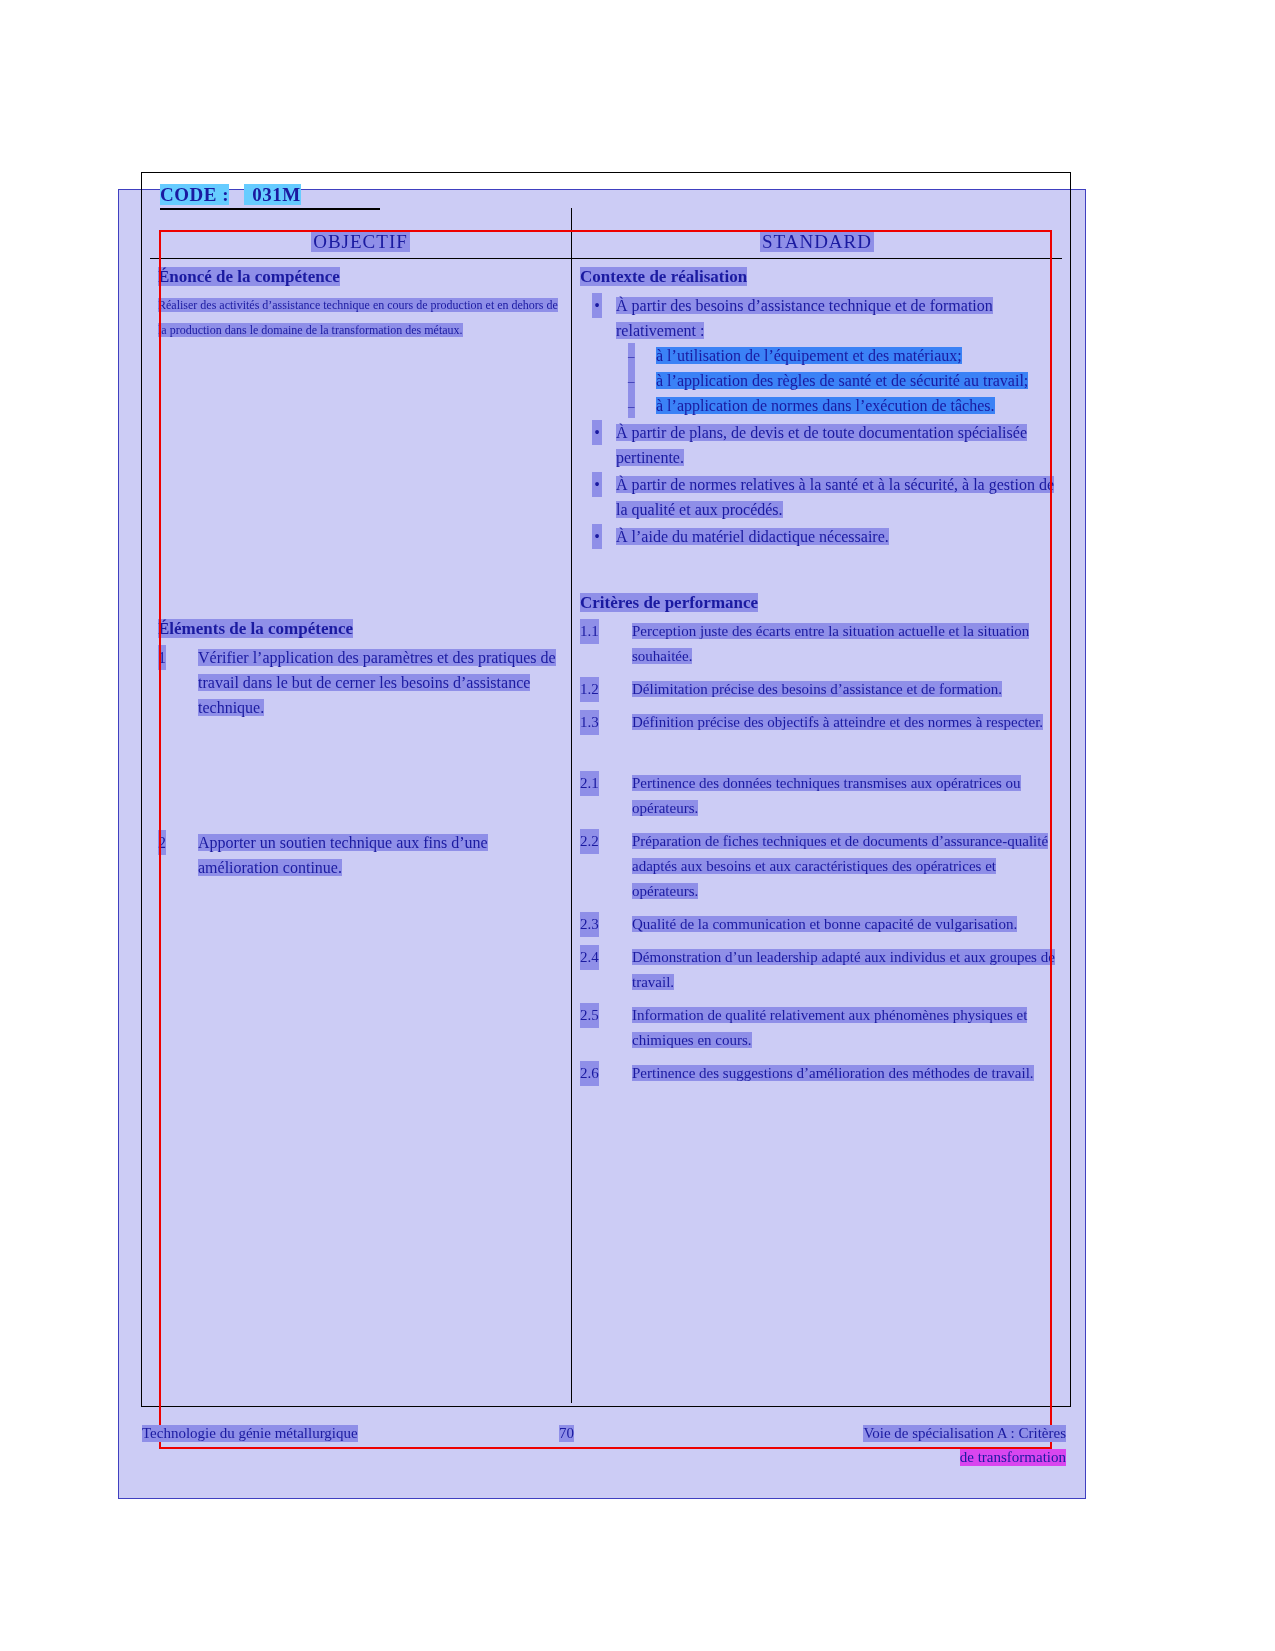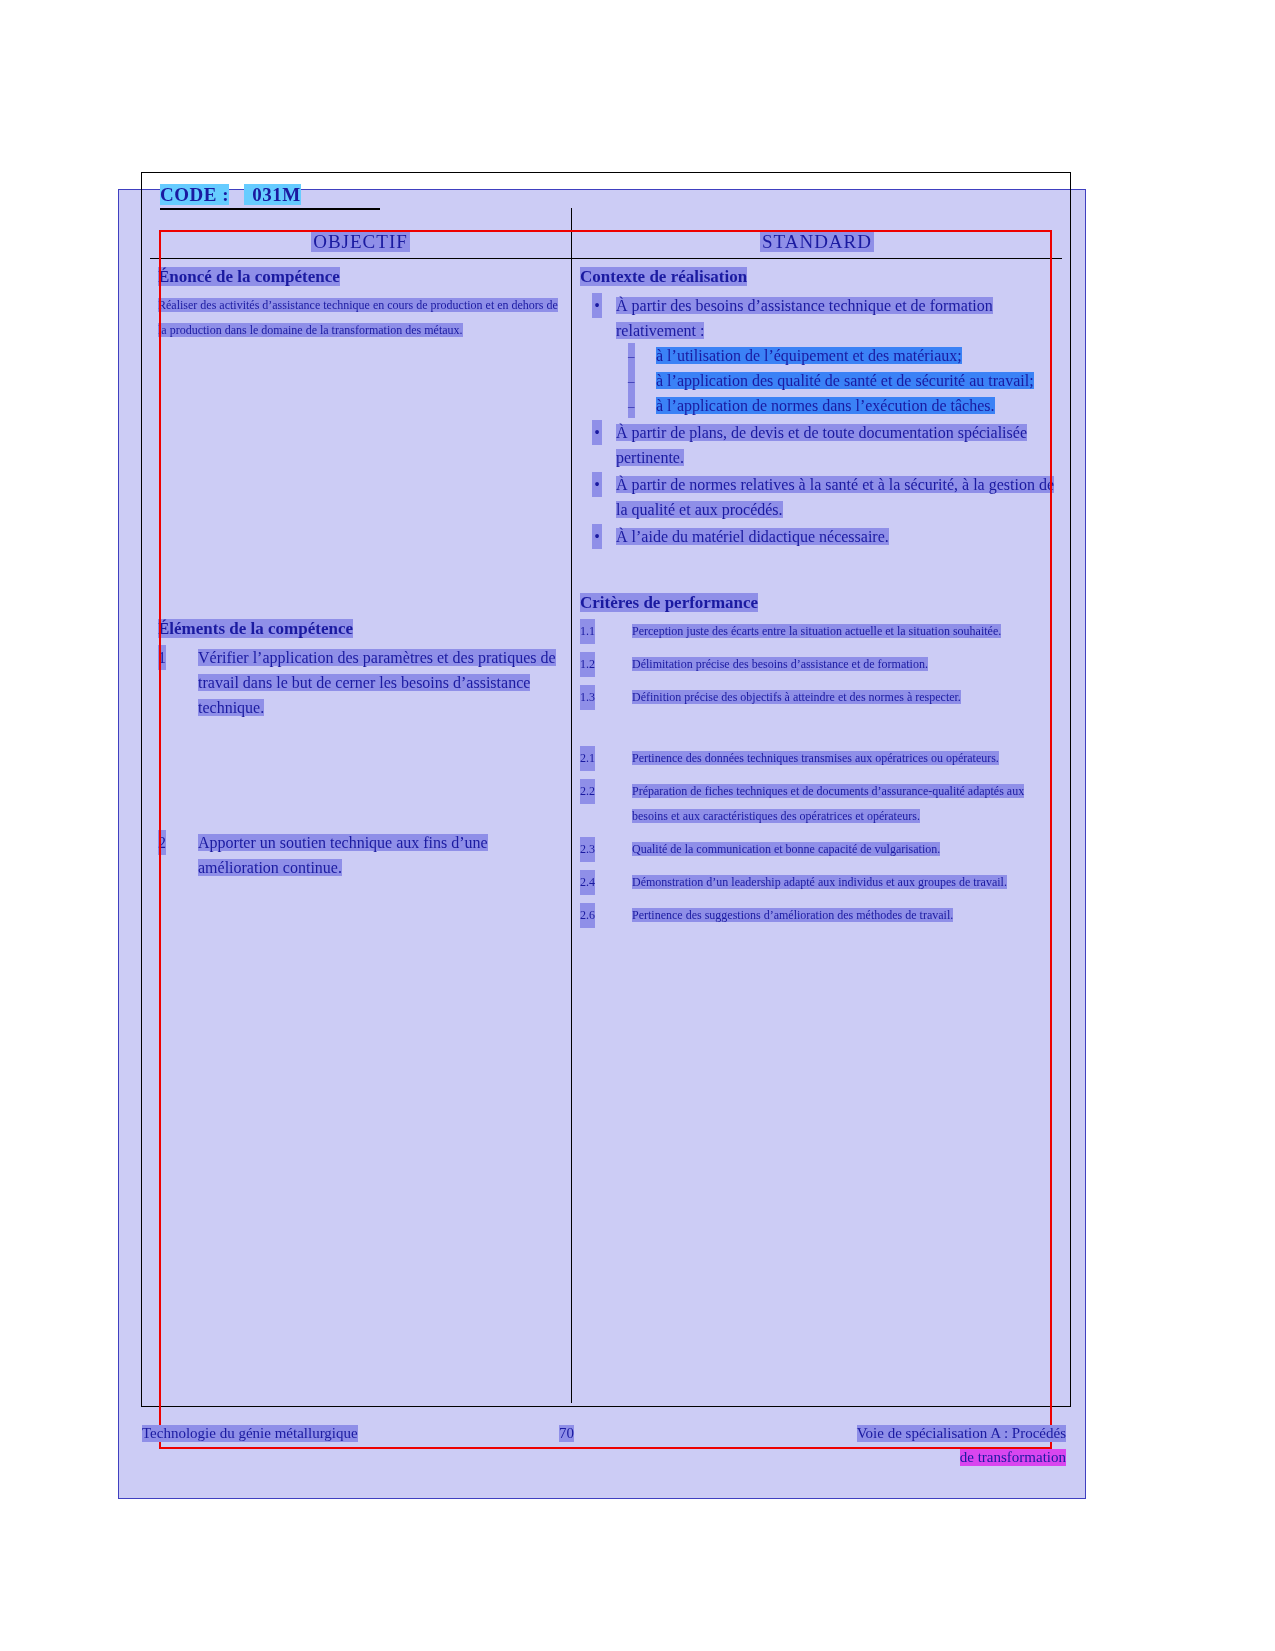--- a/index.html
+++ b/index.html
@@ -210,21 +210,21 @@
 
   
   ul.criteria {
     list-style: none;
     margin: 0;
     padding: 0 4px 0 8px;
   }
   ul.criteria > li {
     position: relative;
     padding-left: 52px;
-    font-size: 12px;
+    font-size: 15px;
     line-height: 25px;
     margin-bottom: 8px;
   }
   ul.criteria > li > .num {
     position: absolute;
     left: 0;
     top: 0;
     background: #8f8fe8;
     color: #1a1aa0;
   }
@@ -335,21 +335,21 @@
         <ul class="subbullets">
           <li>
             <span class="dash">–</span>
             <span class="txt">à l’utilisation de l’équipement et des matériaux;</span>
           </li>
           <li>
             <span class="dash">–</span>
           </li>
           <li>
             <span class="dash">–</span>
-            <span class="txt">à l’application des qualité de santé et de sécurité au travail;</span>
+            <span class="txt">à l’application des règles de santé et de sécurité au travail;</span>
           </li>
           <li>
             <span class="dash">–</span>
             <span class="txt">à l’application de normes dans l’exécution de tâches.</span>
           </li>
         </ul>
       </li>
       <li>
         <span class="bullet">•</span>
         <span class="txt">À partir de plans, de devis et de toute documentation spécialisée pertinente.</span>
@@ -398,29 +398,33 @@
       </li>
       <li>
         <span class="num">2.3</span>
         <span class="txt">Qualité de la communication et bonne capacité de vulgarisation.</span>
       </li>
       <li>
         <span class="num">2.4</span>
         <span class="txt">Démonstration d’un leadership adapté aux individus et aux groupes de travail.</span>
       </li>
       <li>
+        <span class="num">2.5</span>
+        <span class="txt">Information de qualité relativement aux phénomènes physiques et chimiques en cours.</span>
+      </li>
+      <li>
         <span class="num">2.6</span>
         <span class="txt">Pertinence des suggestions d’amélioration des méthodes de travail.</span>
       </li>
     </ul>
   </div>
 </div>
 
 <div id="red-box"></div>
 
 <div id="footer">
   <div class="row">
     <span class="left">Technologie du génie métallurgique</span>
     <span class="center">70</span>
-    <span class="right">Voie de spécialisation A : Procédés</span>
+    <span class="right">Voie de spécialisation A : Critères</span>
     <span class="right2">de transformation</span>
   </div>
 </div>
 
 </body></html>

